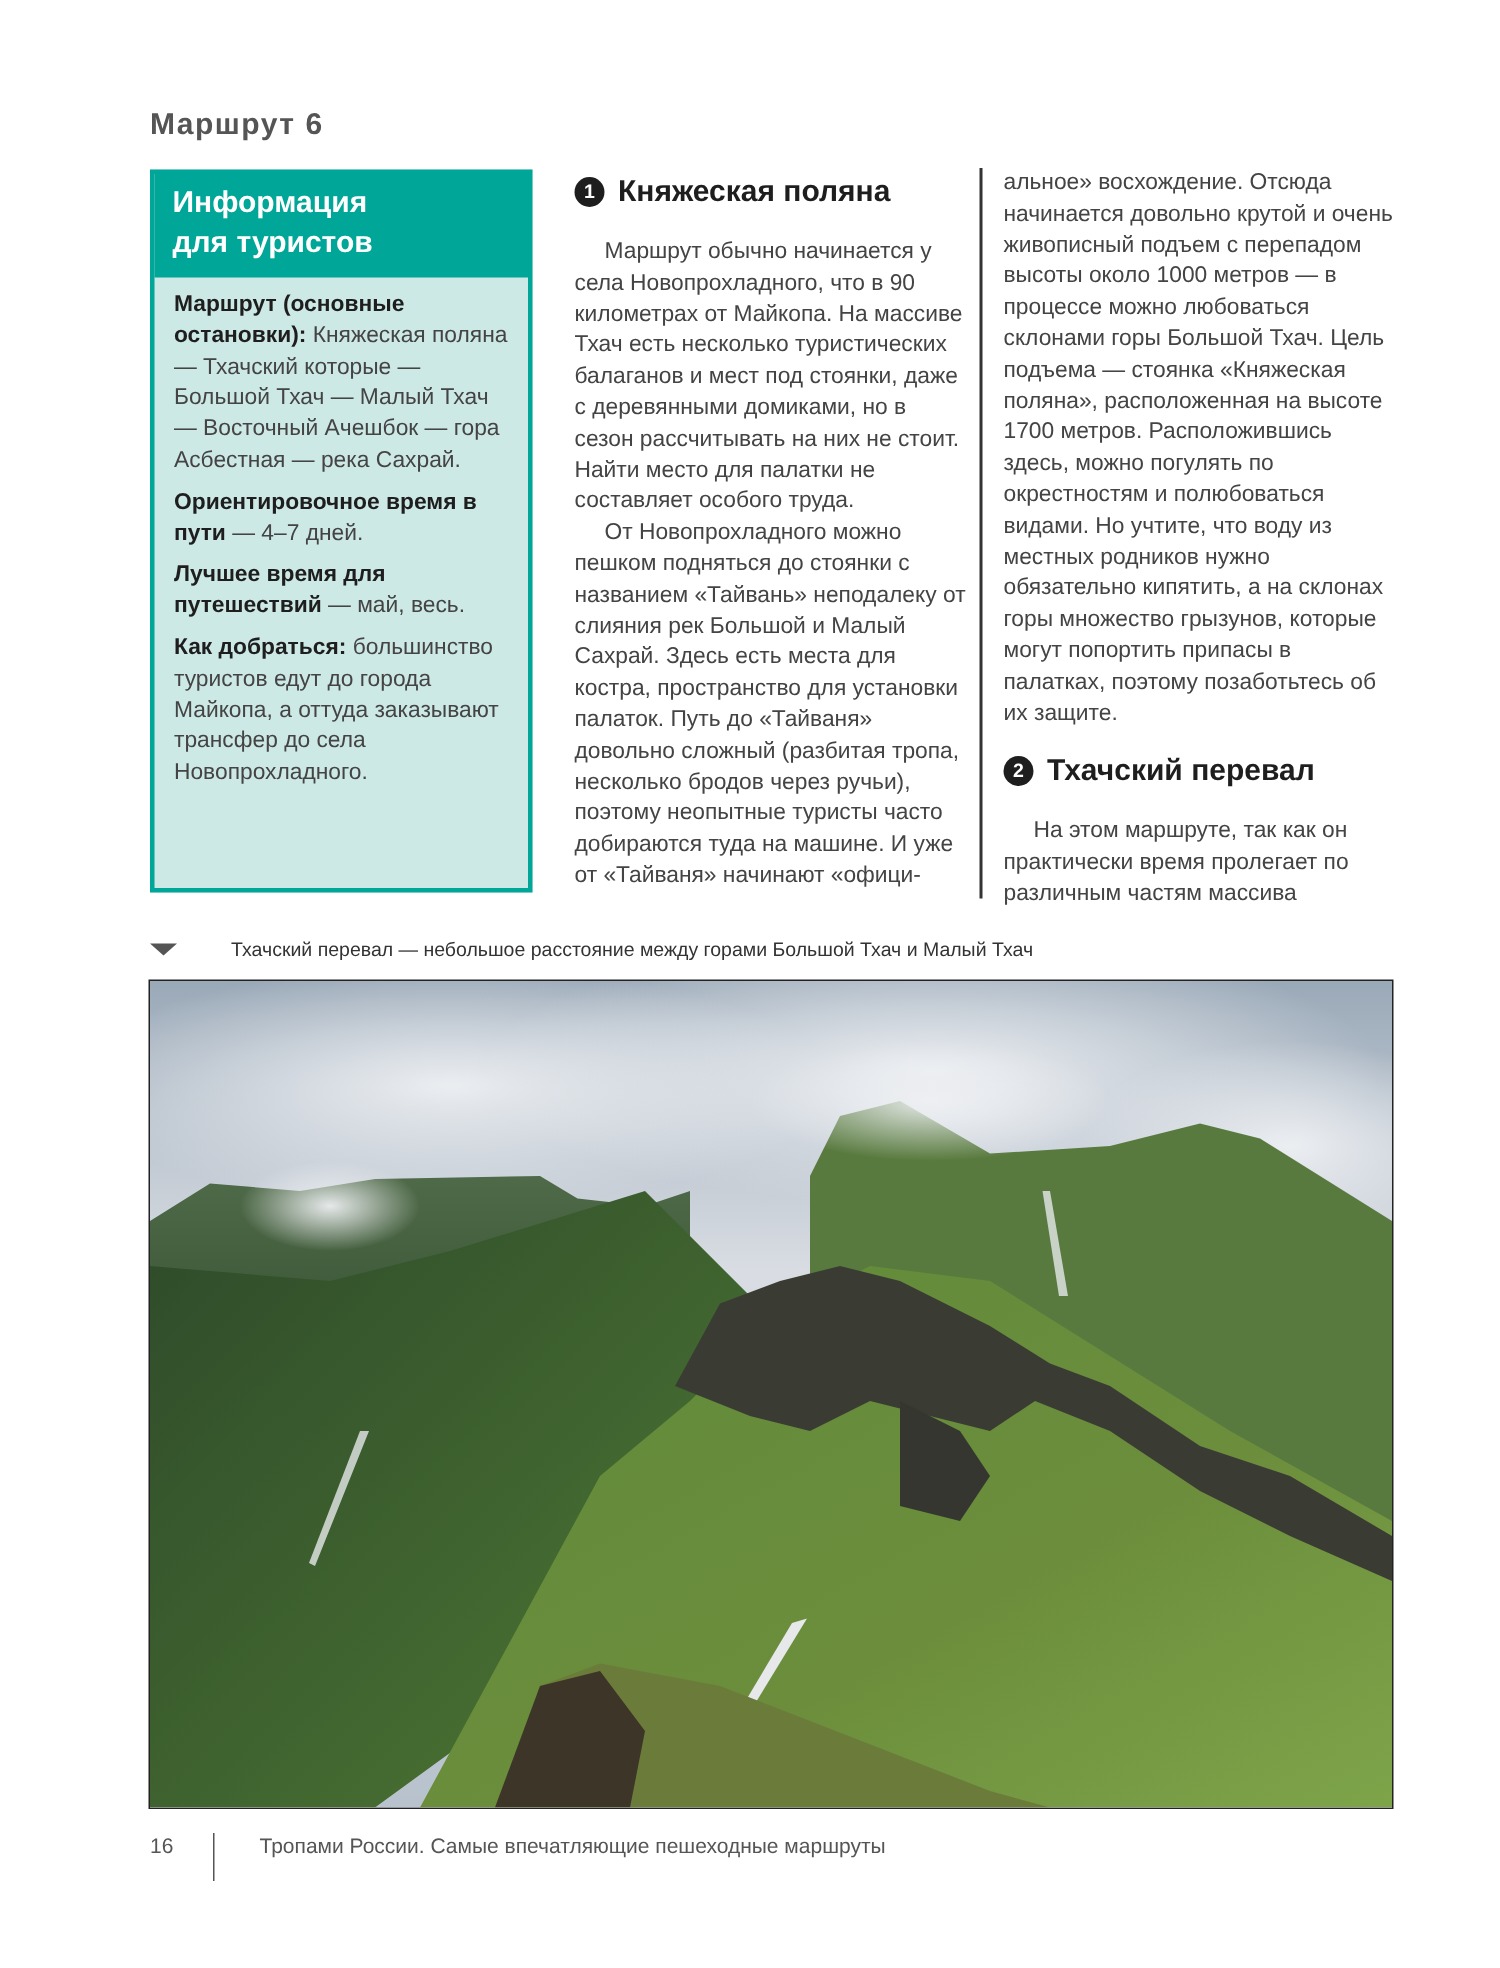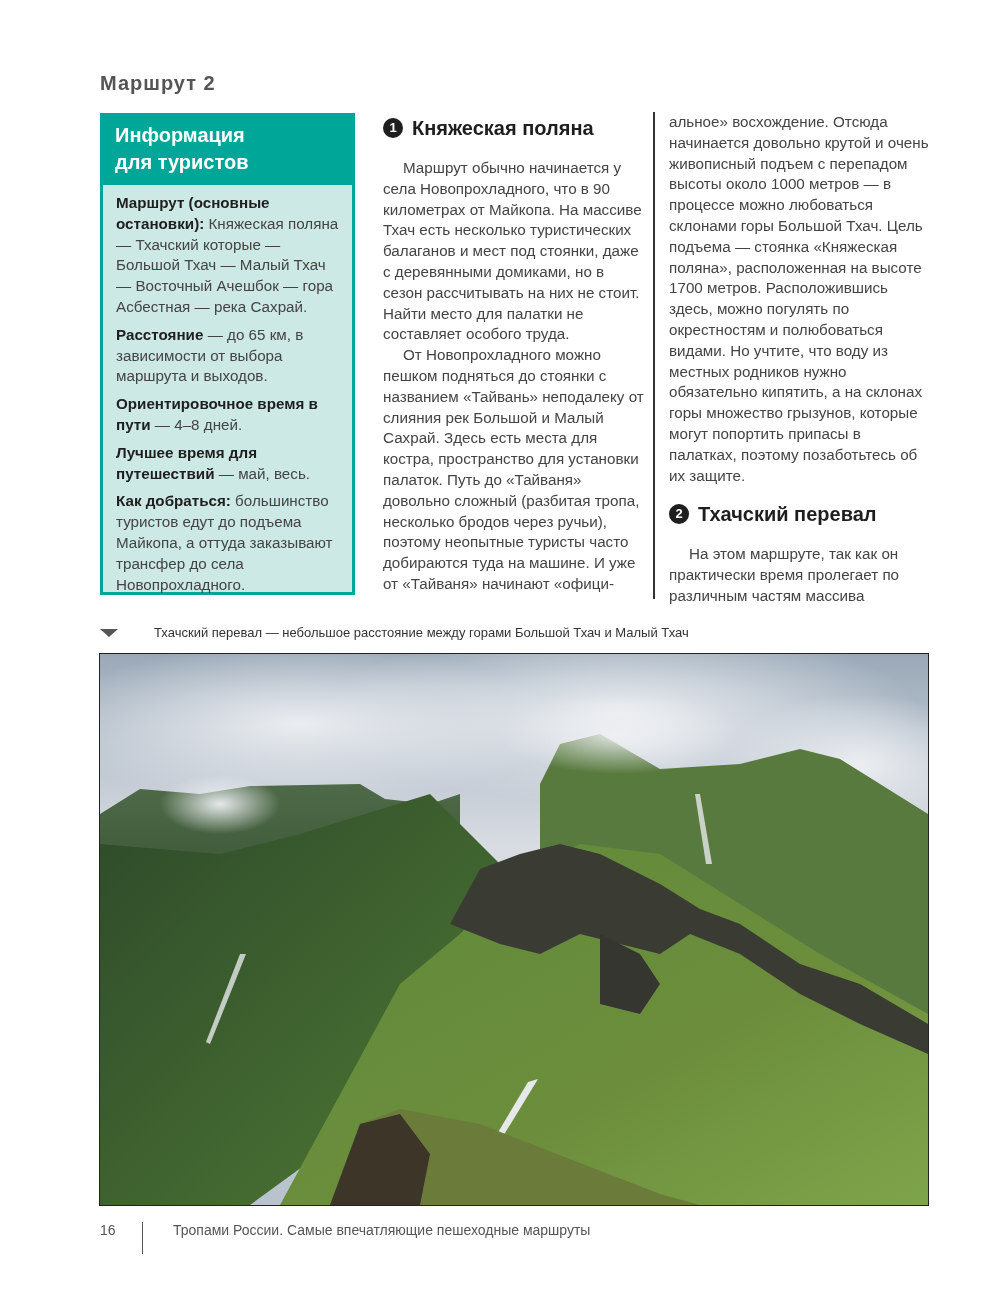--- a/index.html
+++ b/index.html
@@ -46,33 +46,32 @@
 
   
   .footer { position: absolute; top: 1222px; left: 100px; display: flex; align-items: flex-start;
             font-size: 14px; color: #555; }
   .page-num { width: 42px; }
   .footer-sep { width: 1px; height: 32px; background: #555; margin-right: 30px; }
 </style>
 </head>
 <body>
 
-<div class="route-label">Маршрут 2</div>
+<div class="route-label">Маршрут 6</div>
 
 <div class="info-box">
   <div class="info-head">
     <div>Информация</div>
     <div>для туристов</div>
   </div>
   <div class="info-body">
     <p class="info-item"><b>Маршрут (основные остановки):</b><span> Княжеская поляна — Тхачский которые — Большой Тхач — Малый Тхач — Восточный Ачешбок — гора Асбестная — река Сахрай.</span></p>
-    <p class="info-item"><b>Расстояние</b><span> — до 65 км, в зависимости от выбора маршрута и выходов.</span></p>
-    <p class="info-item"><b>Ориентировочное время в пути</b><span> — 4–8 дней.</span></p>
+    <p class="info-item"><b>Ориентировочное время в пути</b><span> — 4–7 дней.</span></p>
     <p class="info-item"><b>Лучшее время для путешествий</b><span> — май, весь.</span></p>
-    <p class="info-item"><b>Как добраться:</b><span> большинство туристов едут до подъема Майкопа, а оттуда заказывают трансфер до села Новопрохладного.</span></p>
+    <p class="info-item"><b>Как добраться:</b><span> большинство туристов едут до города Майкопа, а оттуда заказывают трансфер до села Новопрохладного.</span></p>
   </div>
 </div>
 
 <div class="col col1">
   <div class="section-title">
     <span class="num-circle">1</span>
     <span>Княжеская поляна</span>
   </div>
   <p class="para">Маршрут обычно начинается у села Новопрохладного, что в 90 километрах от Майкопа. На массиве Тхач есть несколько туристических балаганов и мест под стоянки, даже с деревянными домиками, но в сезон рассчитывать на них не стоит. Найти место для палатки не составляет особого труда.</p>
   <p class="para">От Новопрохладного можно пешком подняться до стоянки с названием «Тайвань» неподалеку от слияния рек Большой и Малый Сахрай. Здесь есть места для костра, пространство для установки палаток. Путь до «Тайваня» довольно сложный (разбитая тропа, несколько бродов через ручьи), поэтому неопытные туристы часто добираются туда на машине. И уже от «Тайваня» начинают «офици-</p>

